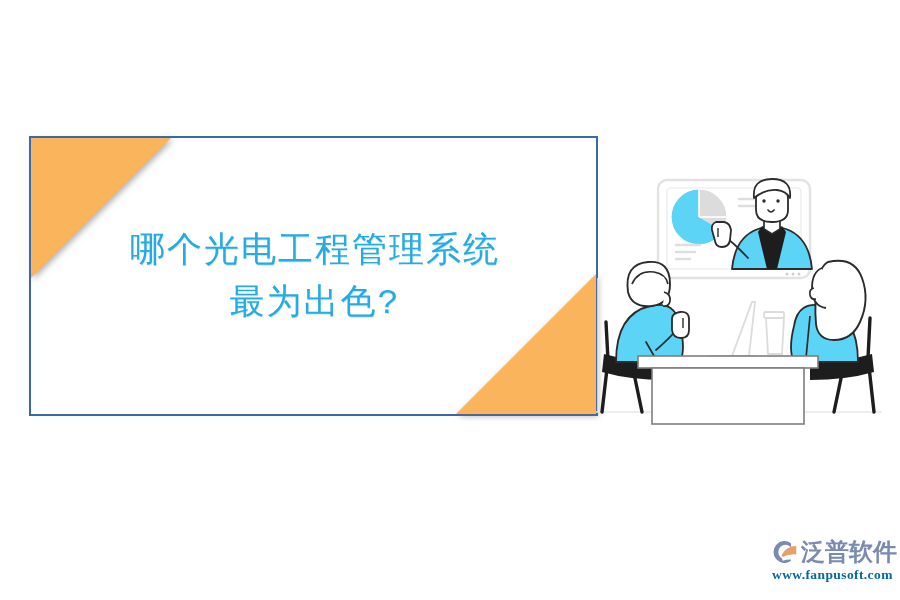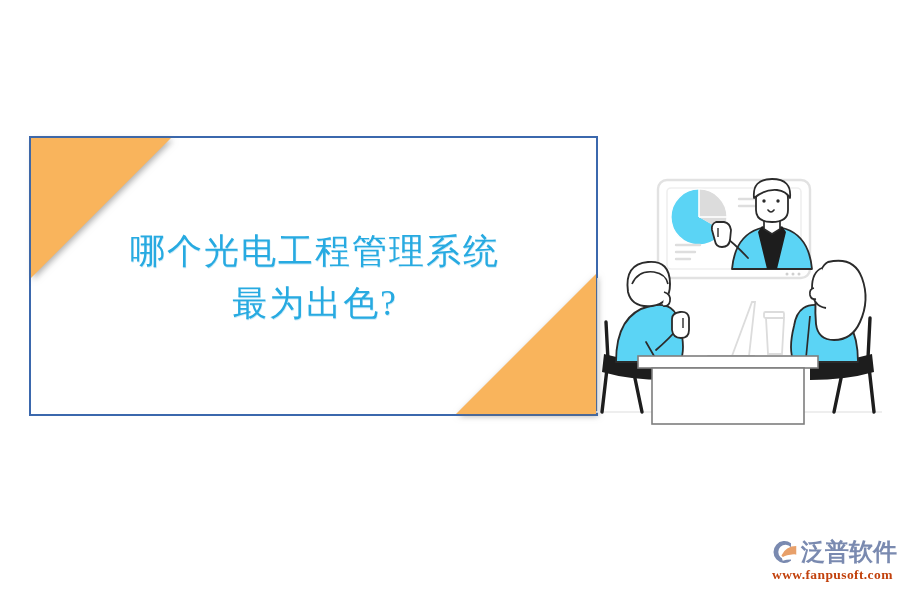--- a/index.html
+++ b/index.html
@@ -60,21 +60,21 @@
   .banner-title {
     position: absolute;
     left: 60px;
     top: 226px;
     width: 510px;
     text-align: center;
     color: #27aae1;
     font-size: 35px;
     line-height: 52px;
     letter-spacing: 2px;
-    font-family: Liberation Serif, serif;
+    font-family: Liberation Mono, monospace;
     white-space: pre-line;
     text-shadow: 0.5px 0.5px 0 rgba(39,170,225,0.25);
   }
 
   
   .illustration {
     position: absolute;
     left: 596px;
     top: 166px;
     width: 286px;
@@ -105,21 +105,21 @@
     line-height: 28px;
     white-space: nowrap;
     text-align: center;
   }
   .logo-url {
     margin-top: 1px;
     margin-left: 2px;
     font-family: "Liberation Serif", "DejaVu Serif", serif;
     font-size: 13.5px;
     font-weight: 700;
-    color: #c2410c;
+    color: #0369a1;
     letter-spacing: 0.4px;
     white-space: nowrap;
     text-align: center;
   }
 </style>
 </head>
 <body>
 
 <div id="canvas">
 

